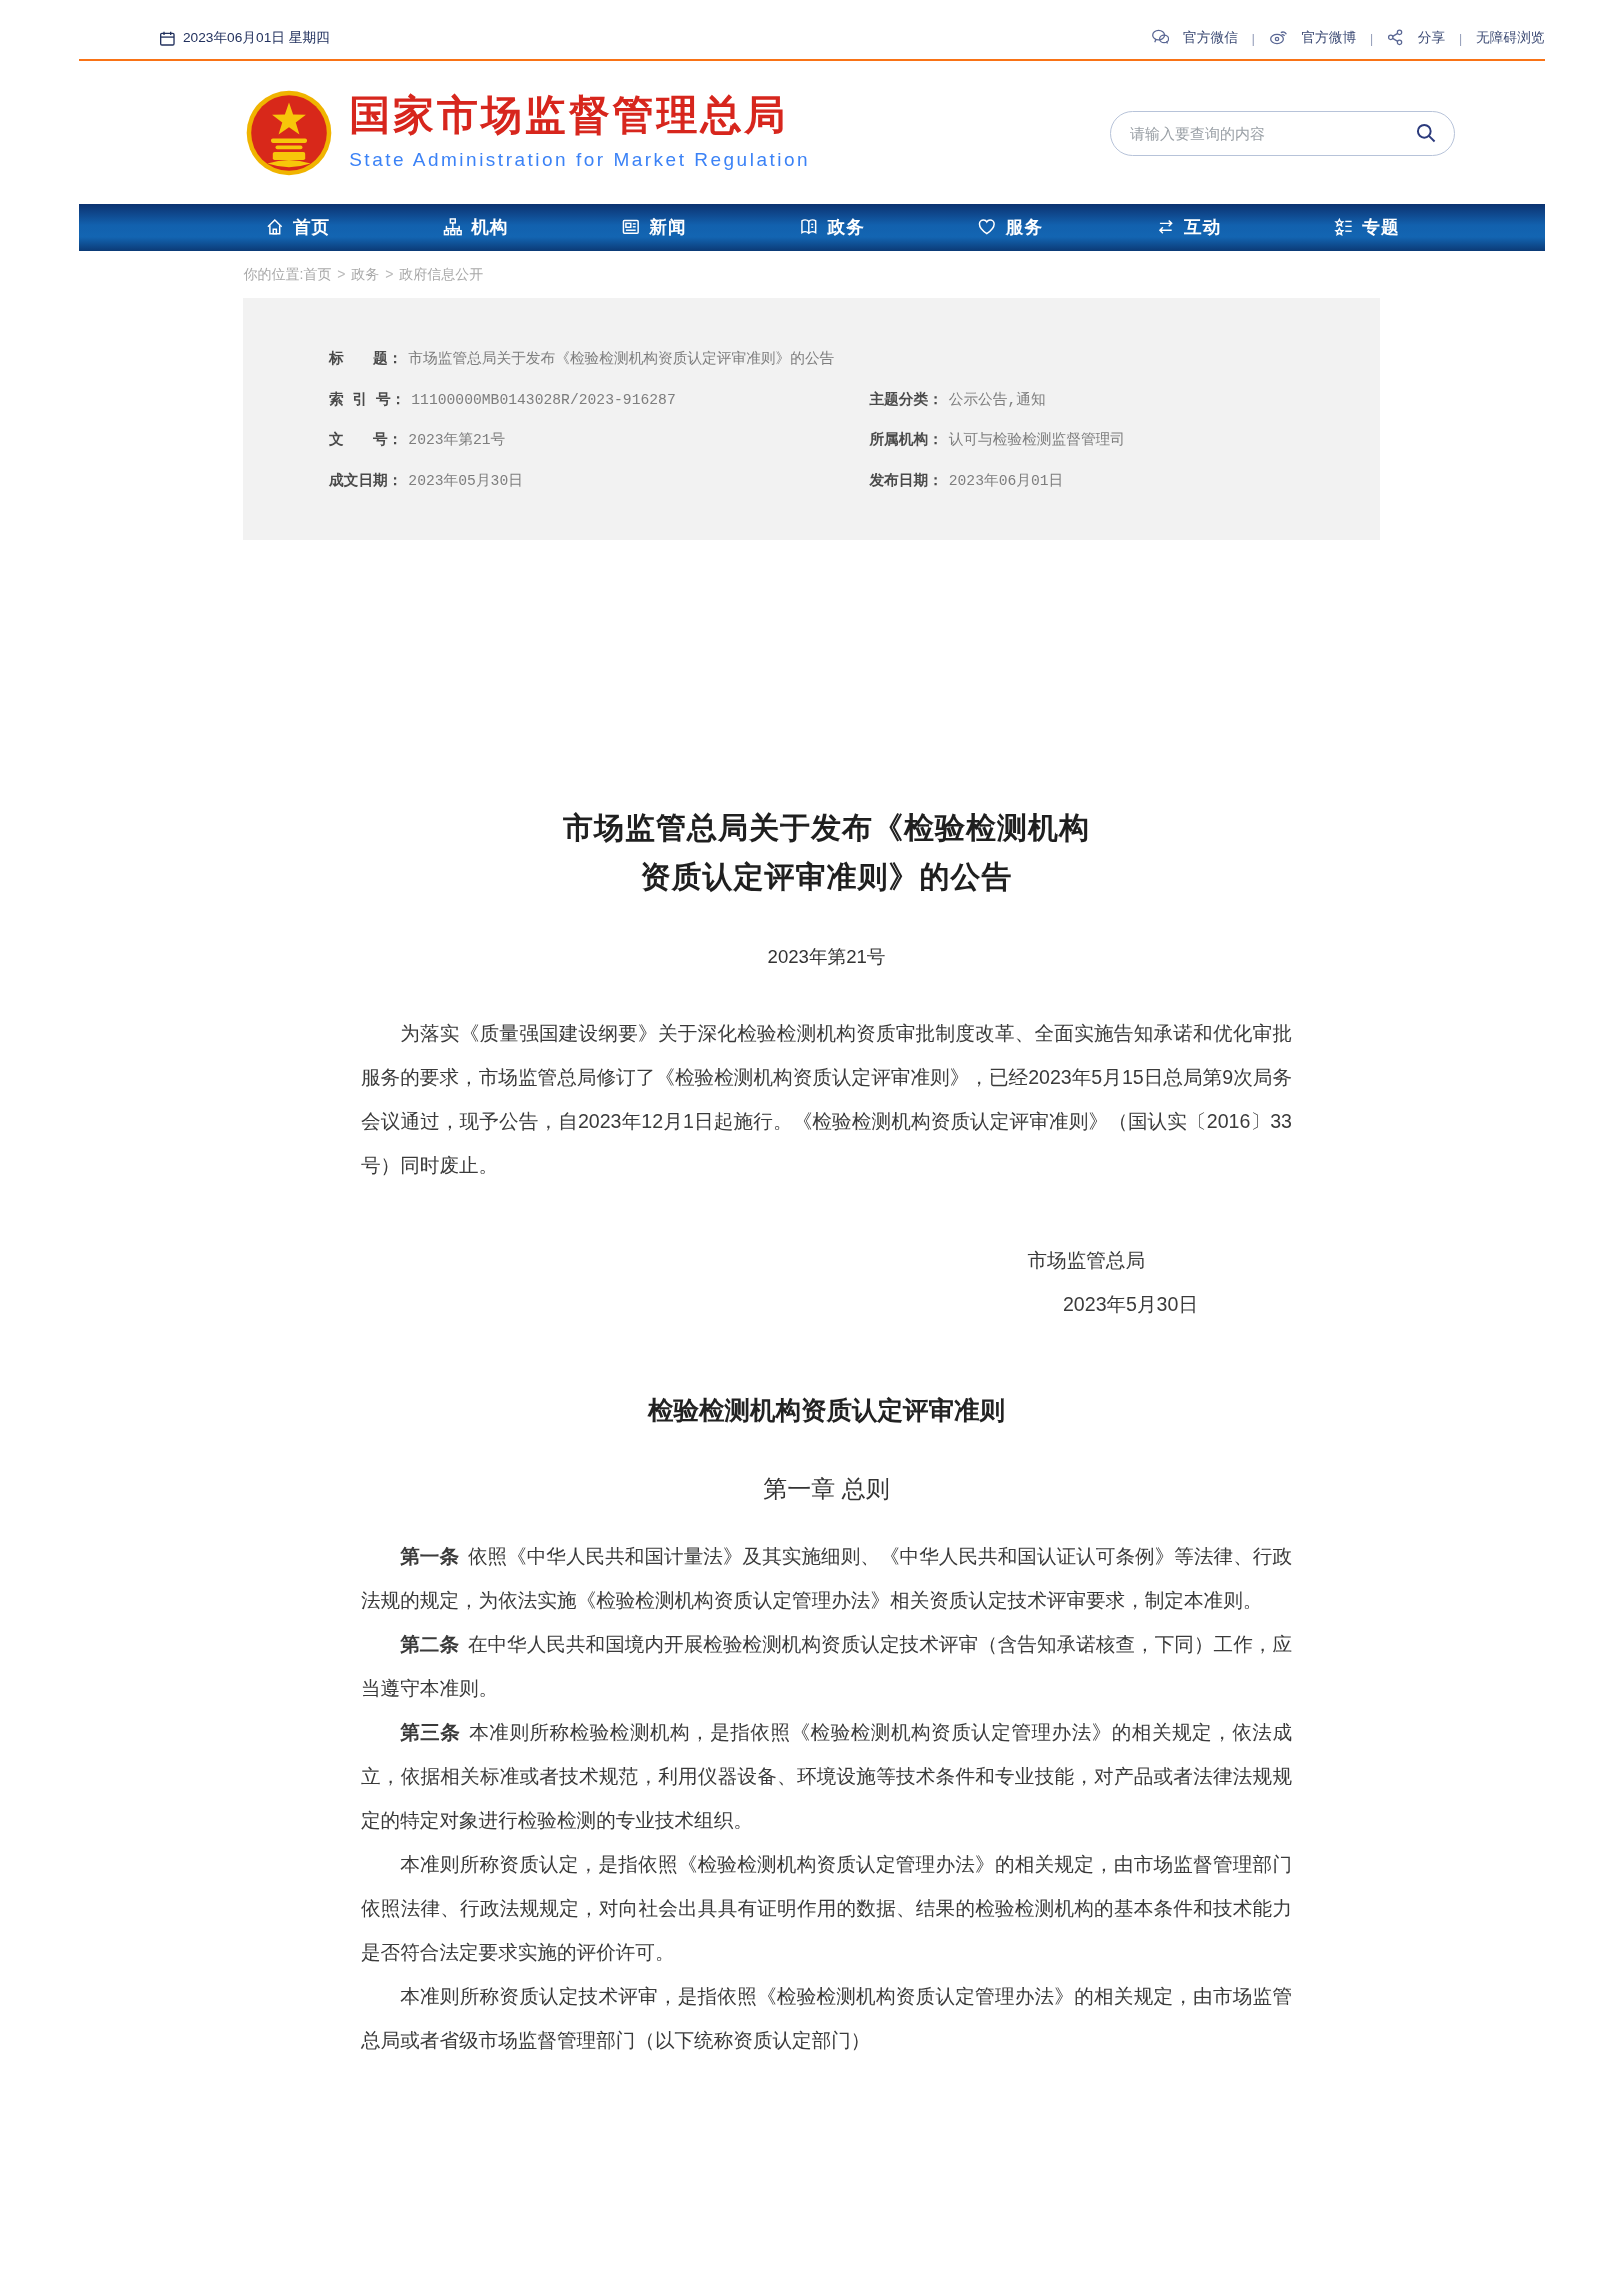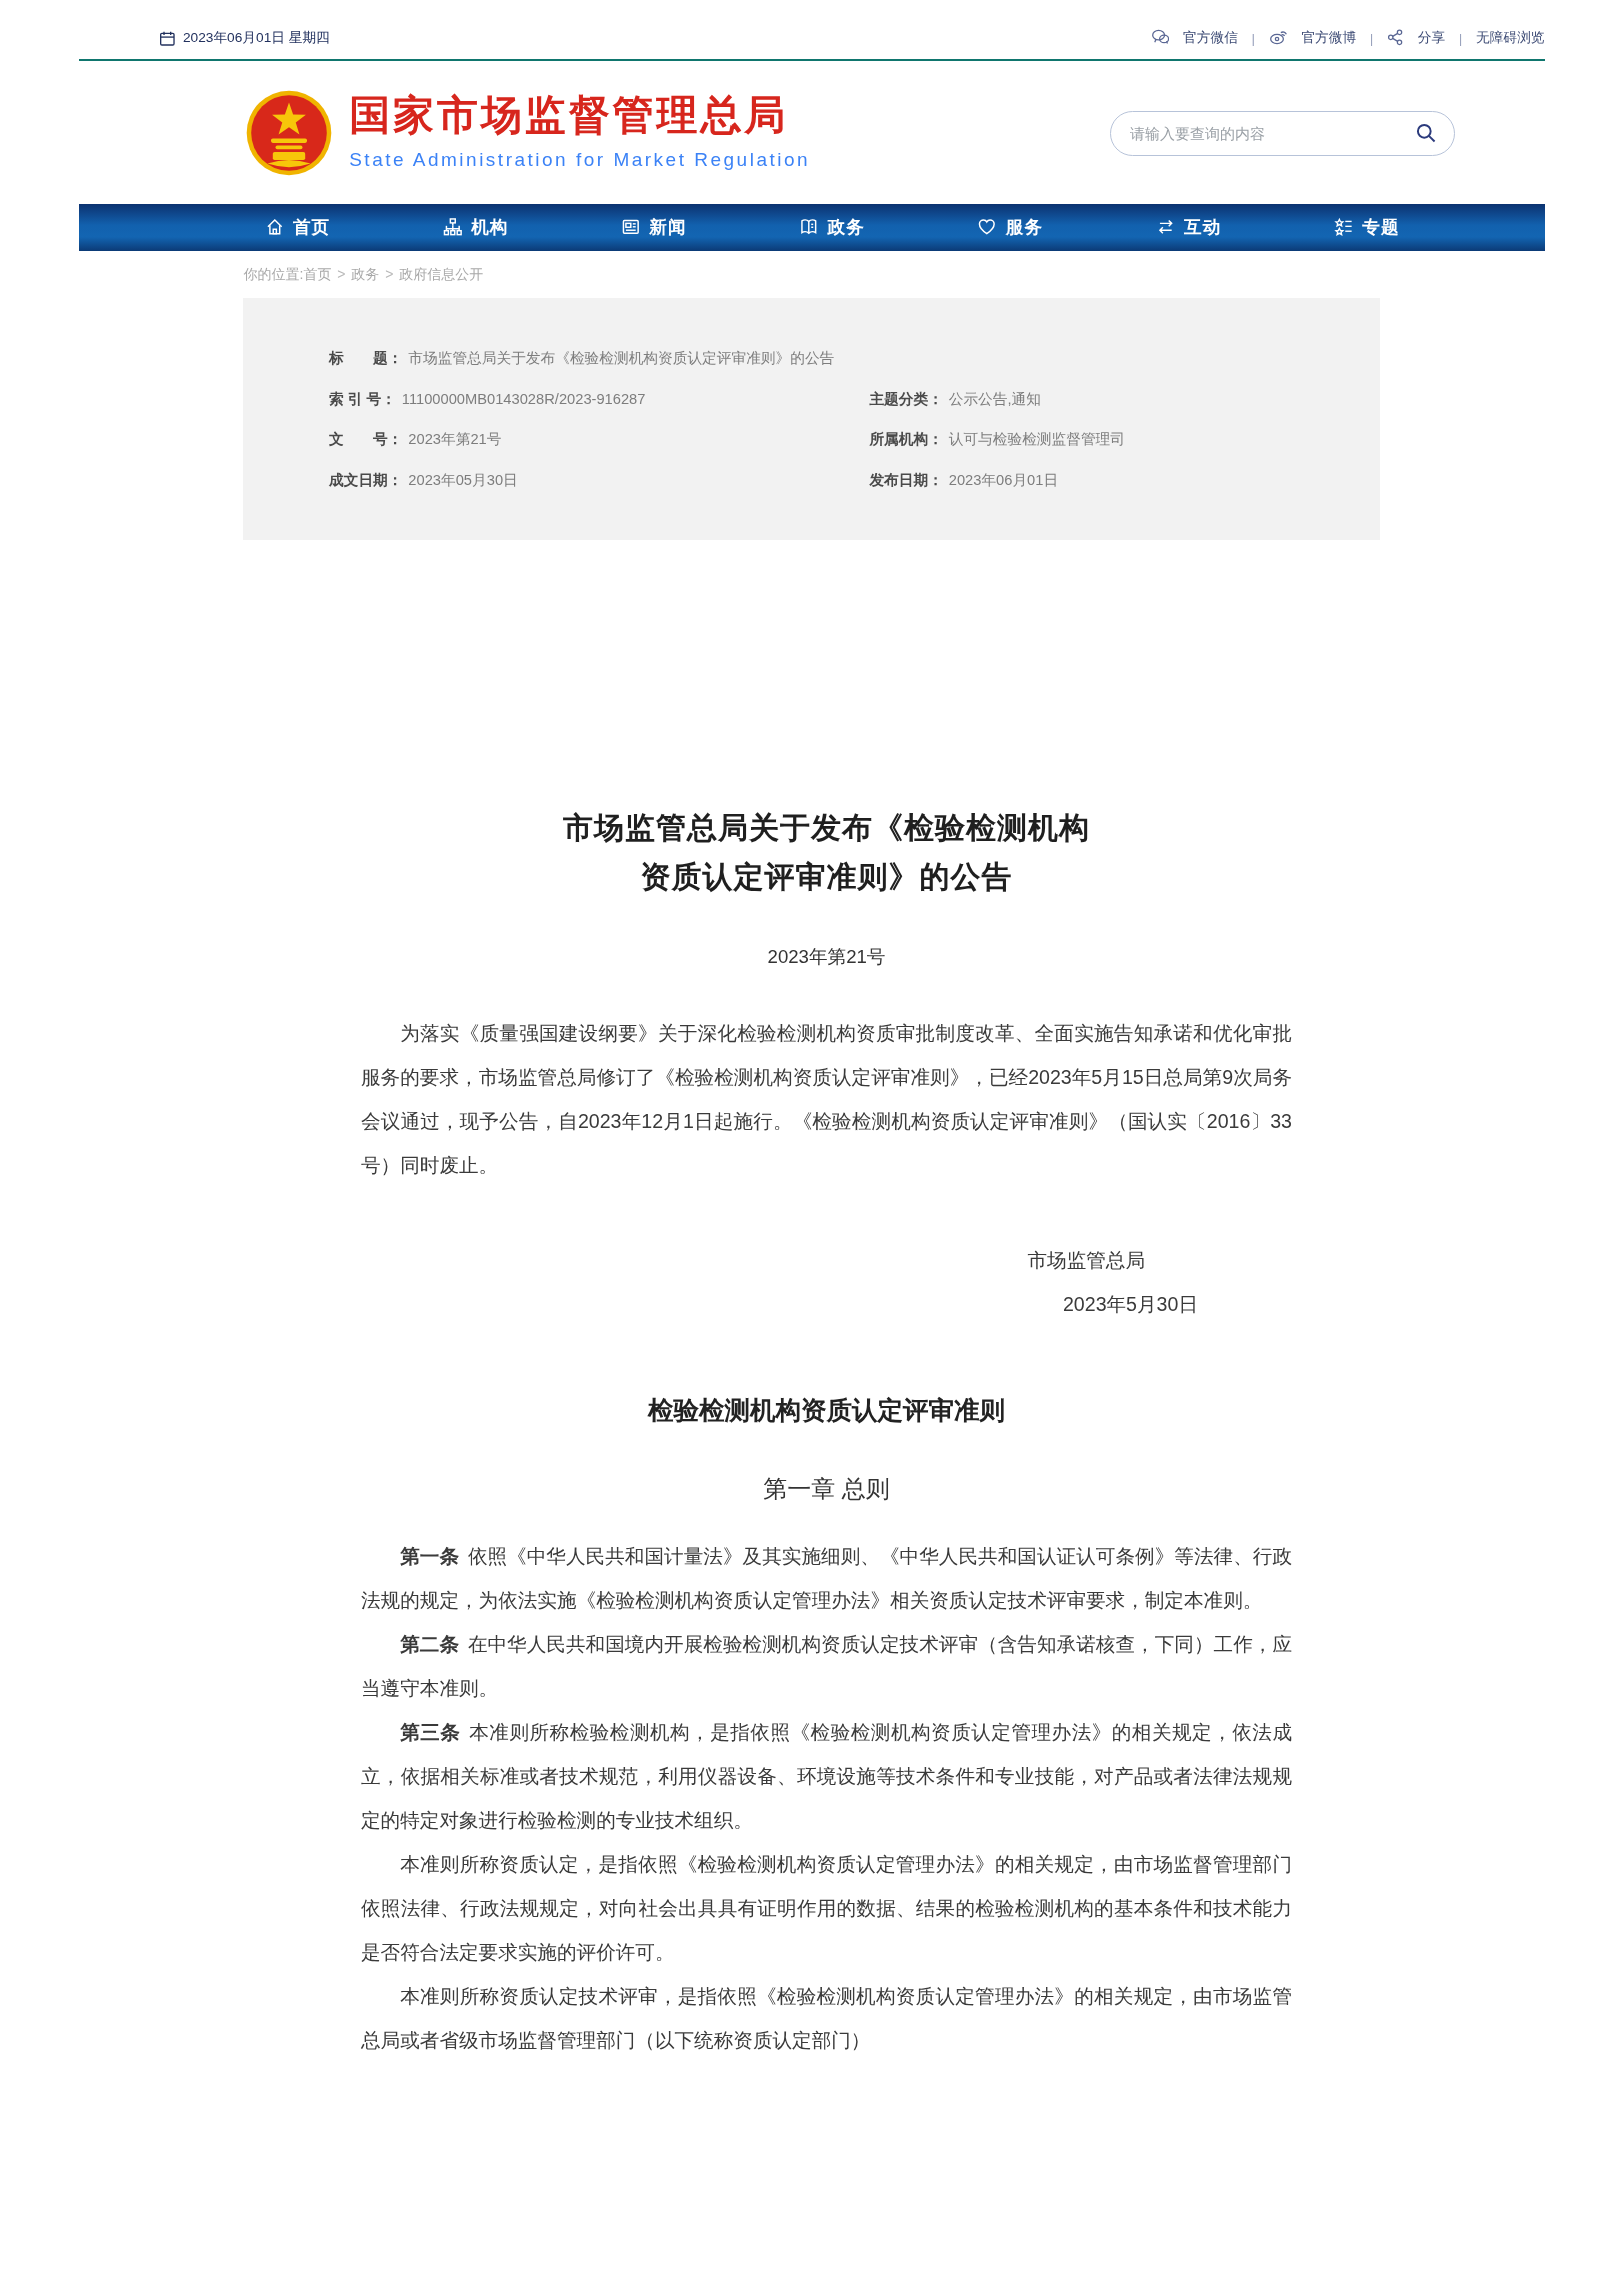--- a/index.html
+++ b/index.html
@@ -5,21 +5,21 @@
   * { margin:0; padding:0; box-sizing:border-box; }
   html,body { background:#ffffff; }
   body {
     width:1623px; height:2296px; overflow:hidden;
     font-family:"Liberation Sans","DejaVu Sans",sans-serif;
     color:#333;
   }
   .container { width:1466px; margin:0 auto; }
 
   
-  .topbar { padding:29px 0 11.8px 0; border-bottom:2px solid #0f766e;
+  .topbar { padding:29px 0 11.8px 0; border-bottom:2px solid #f97316;
     display:flex; justify-content:space-between; align-items:center; }
   .topbar .date-group { display:flex; align-items:center; gap:7.8px;
     color:#22315e; font-size:13.7px; padding-left:80px; }
   .top-links { display:flex; align-items:center; gap:13.7px; font-size:13.7px; color:#3c4a74; }
   .top-links .tlink { display:flex; align-items:flex-start; gap:14px; cursor:pointer; color:#3c4a74; text-decoration:none; }
   .top-links .sep { color:#9aa3bd; }
   .icon svg { display:block; }
 
   
   .header { display:flex; justify-content:space-between; align-items:center;
@@ -42,21 +42,21 @@
 
   
   .breadcrumb { padding:15.7px 0 13.7px 165px; font-size:14px; color:#a8a8a8; }
   .breadcrumb a { color:#a8a8a8; text-decoration:none; cursor:pointer; }
   .breadcrumb .bc-sep { margin:0 5.9px; color:#b8b8b8; }
 
   
   .doc-panel { width:1137px; margin:0 auto; background:#fff; }
 
   .meta-box { background:#f2f2f2; padding:51px 86px 29px 86px; font-size:14.7px; }
-  .meta-row { display:flex; margin-bottom:21.6px; }
+  .meta-row { display:flex; margin-bottom:21.6px;font-family:Liberation Mono, monospace; }
   .meta-cell { display:flex; align-items:baseline; }
   .meta-cell.left { width:56%; }
   .meta-cell.right { flex:1; }
   .m-label { color:#4a4a4a; font-weight:bold; white-space:pre; }
   .m-value { color:#7d7d7d; margin-left:5.9px; }
 
   .article { padding:0 88px 0 118px; }
   .doc-title { margin-top:263px; text-align:center; font-size:30px; font-weight:bold;
     color:#1f1f1f; line-height:49px; letter-spacing:1px; }
   .doc-number { margin-top:43px; text-align:center; font-size:18.6px; color:#333; }

